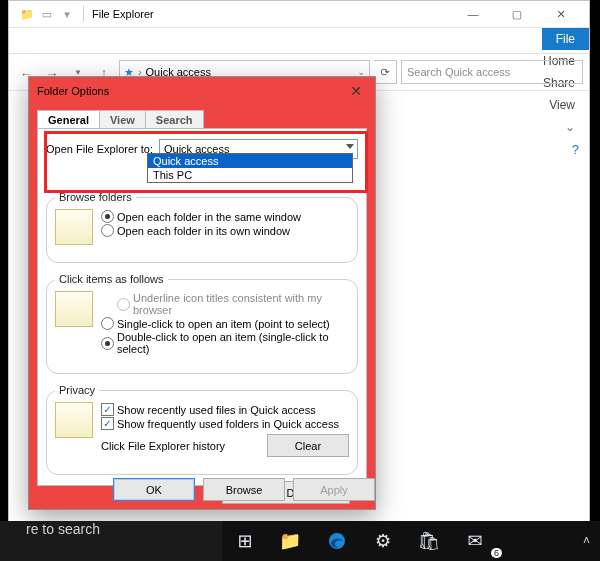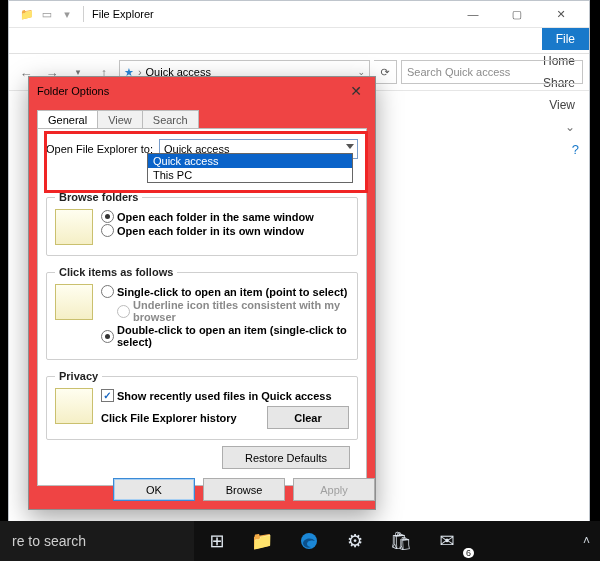--- a/index.html
+++ b/index.html
@@ -43,56 +43,56 @@
 .folder-meta .fname{font-size:12px;color:#222;}
 .folder-meta .floc{font-size:11px;color:#6a6a6a;}
 .pathline{margin-top:80px;color:#4a4a4a;}
 
 
 .dialog{position:absolute;left:28px;top:76px;width:346px;height:432px;background:#ef4444;border:1px solid #8e8e8e;box-shadow:0 8px 24px rgba(0,0,0,.35);}
 .dlg-title{height:28px;display:flex;align-items:center;padding:0 8px;}
 .dlg-title .dspacer{flex:1;}
 .dlg-close{width:22px;height:22px;display:flex;align-items:center;justify-content:center;font-size:14px;color:#333;}
 .dlg-tabs{display:flex;margin:4px 8px 0;}
-.dlg-tab{padding:3px 10px;border:1px solid #bcbcbc;border-bottom:none;background:#fff;margin-right:-1px;position:relative;top:1px;}
+.dlg-tab{padding:3px 10px;border:1px solid #bcbcbc;border-bottom:none;background:#fff;margin-right:-1px;position:relative;top:1px;font-weight:bold;}
 .dlg-tab.inactive{background:#f1f1f1;color:#555;}
 .dlg-body{border:1px solid #bcbcbc;margin:0 8px 6px;height:340px;padding:8px;position:relative;background:#fff;}
 
 .highlight{position:absolute;left:6px;top:2px;width:318px;height:56px;border:3px solid #f02525;pointer-events:none;}
 
 .row{display:flex;align-items:center;gap:6px;justify-content:space-between;}
 .label{white-space:nowrap;}
 .combo{flex:1;border:1px solid #7a9ecb;background:#fff;height:18px;position:relative;display:flex;align-items:center;padding:0 4px;color:#000;}
 .combo .caret{position:absolute;right:3px;top:4px;border-left:4px solid transparent;border-right:4px solid transparent;border-top:5px solid #555;}
 .dropdown{position:absolute;left:109px;top:24px;width:204px;border:1px solid #666;background:#fff;z-index:5;}
 .dropdown .opt{padding:1px 5px;}
 .dropdown .opt.sel{background:#0a63c9;color:#fff;}
 
-fieldset{border:1px solid #cfcfcf;border-radius:2px;margin:10px 0 0;padding:6px 8px 10px;font-weight:bold;}
+fieldset{border:1px solid #cfcfcf;border-radius:12px;margin:10px 0 0;padding:6px 8px 17px;}
 legend{padding:0 4px;color:#222;}
 .field-row{display:flex;gap:8px;}
 .field-icon{width:36px;height:34px;border:1px solid #cac06e;background:linear-gradient(#fffef0,#f5efc6);flex:none;}
 .opts{flex:1;}
 .radio-row,.chk-row{display:flex;align-items:center;gap:3px;margin:1px 0;}
 .radio-row.sub{margin-left:16px;color:#8a8a8a;}
 .radio{width:11px;height:11px;border:1px solid #767676;border-radius:50%;display:inline-flex;align-items:center;justify-content:center;background:#fff;flex:none;}
 .radio.checked::after{content:"";width:5px;height:5px;background:#333;border-radius:50%;}
 .radio.dim{border-color:#bcbcbc;}
 .chk{width:11px;height:11px;border:1px solid #767676;display:inline-flex;align-items:center;justify-content:center;background:#fff;flex:none;}
 .chk.checked::after{content:"✓";font-size:10px;line-height:10px;color:#1665c0;}
 .btn{min-width:64px;height:21px;border:1px solid #adadad;background:#e7e7e7;display:inline-flex;align-items:center;justify-content:center;padding:0 8px;}
 .btn.default{border:1px solid #3a8ad6;box-shadow:inset 0 0 0 1px #a6cef2;}
 .btn.disabled{color:#a0a0a0;}
 .clear-row{display:flex;align-items:center;gap:12px;margin-top:4px;}
 .restore{display:flex;justify-content:flex-end;margin-right:8px;margin-top:6px;}
 .dlg-btns{position:absolute;left:0;right:0;bottom:8px;display:flex;justify-content:flex-end;gap:8px;}
 
 
 .taskbar{position:absolute;left:0;bottom:0;width:600px;height:40px;background:#101010;display:flex;align-items:center;}
-.search-task{color:#cfcfcf;font-size:14px;padding:0 12px;height:100%;display:flex;align-items:center;flex:0 0 170px;background:#1a1a1a;}
+.search-task{color:#cfcfcf;font-size:14px;padding:0 26px;height:100%;display:flex;align-items:flex-start;flex:0 0 170px;background:#1a1a1a;}
 .taskicons{display:flex;height:100%;}
 .ticon{width:46px;height:100%;display:flex;align-items:center;justify-content:center;color:#dfe6ee;font-size:18px;}
 .ticon.active{border-bottom:2px solid #76b9ed;}
 .tray{margin-left:auto;display:flex;align-items:center;gap:8px;color:#cfd6dd;padding-right:10px;font-size:12px;}
 .badge{position:relative;}
 .badge::after{content:attr(data-badge);position:absolute;bottom:3px;right:-4px;background:#fff;color:#222;font-size:9px;border-radius:6px;padding:0 3px;}
 </style>
 </head>
 <body>
 
@@ -216,45 +216,49 @@
             </div>
           </div>
         </div>
       </fieldset>
 
       <fieldset>
         <legend>Click items as follows</legend>
         <div class="field-row">
           <div class="field-icon"></div>
           <div class="opts">
+            <div class="radio-row sub">
+              <span class="radio dim"></span>
+              <span>Underline icon titles consistent with my browser</span>
+            </div>
             <div class="radio-row">
               <span class="radio"></span>
               <span>Single-click to open an item (point to select)</span>
-            </div>
-            <div class="radio-row sub">
-              <span class="radio dim"></span>
-              <span>Underline icon titles consistent with my browser</span>
             </div>
             <div class="radio-row">
               <span class="radio checked"></span>
               <span>Double-click to open an item (single-click to select)</span>
             </div>
           </div>
         </div>
       </fieldset>
 
       <fieldset>
         <legend>Privacy</legend>
         <div class="field-row">
           <div class="field-icon"></div>
           <div class="opts">
             <div class="chk-row">
               <span class="chk checked"></span>
               <span>Show recently used files in Quick access</span>
             </div>
+            <div class="chk-row">
+              <span class="chk checked"></span>
+              <span>Show frequently used folders in Quick access</span>
+            </div>
             <div class="clear-row">
               <span>Click File Explorer history</span>
               <span style="flex:1"></span>
               <div class="btn">Clear</div>
             </div>
           </div>
         </div>
       </fieldset>
 
       <div class="restore">

